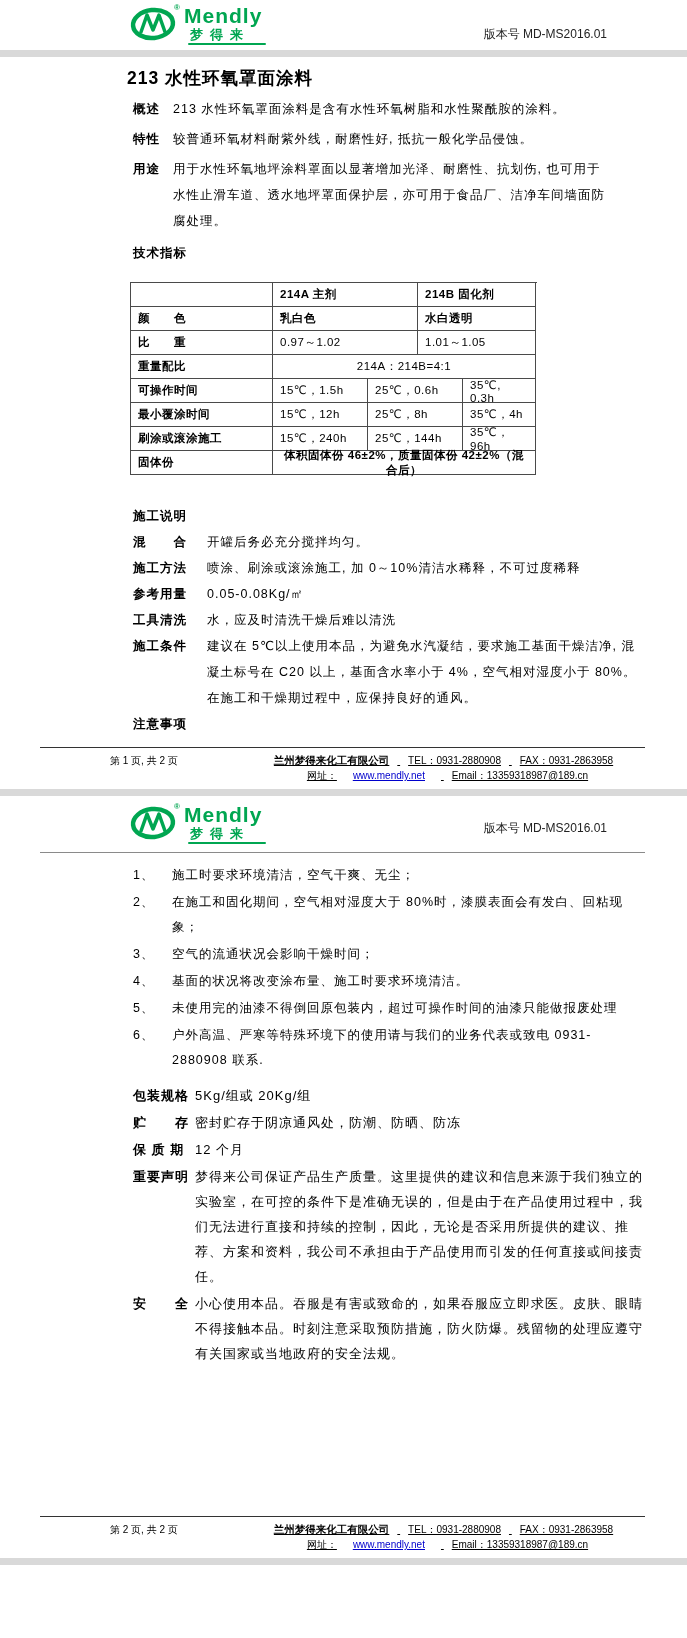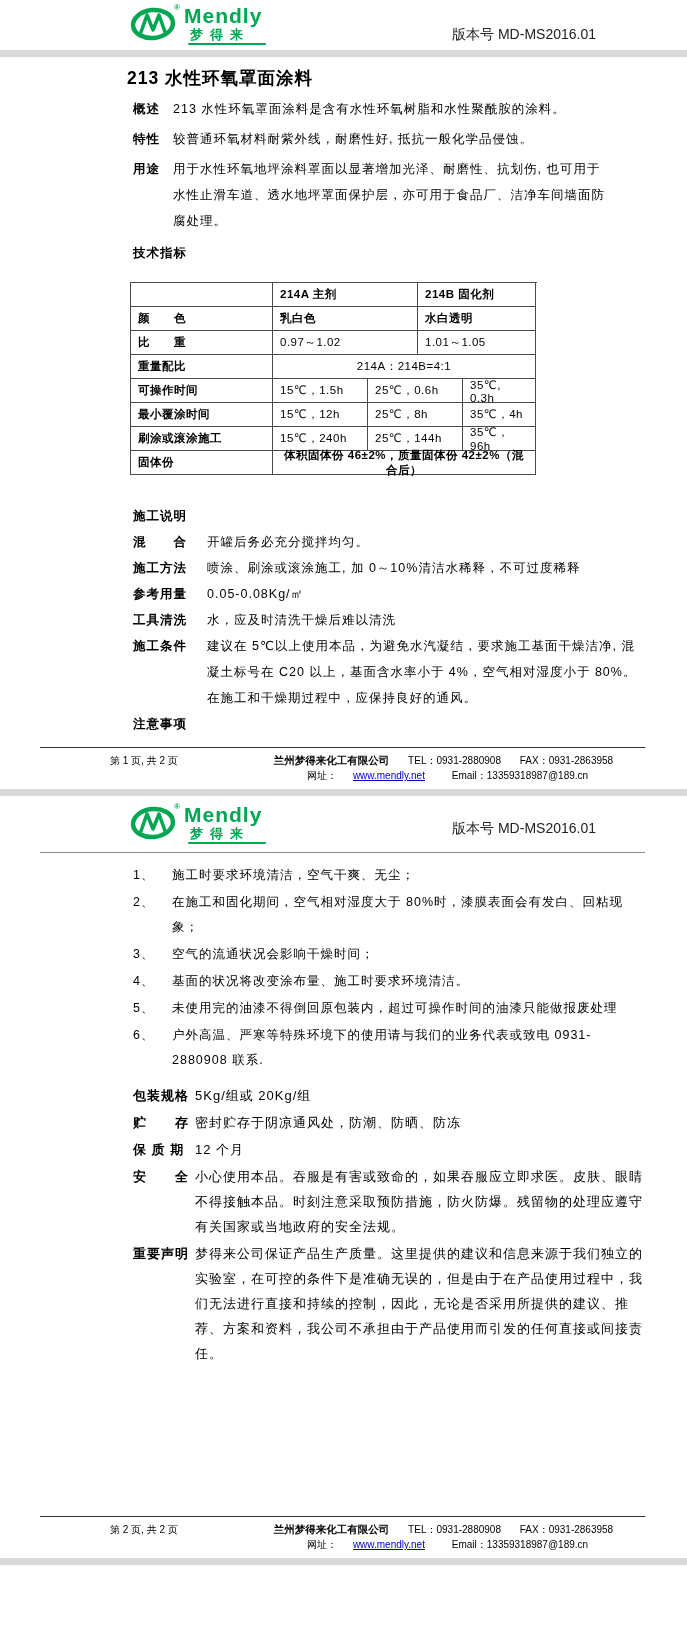--- a/index.html
+++ b/index.html
@@ -9,21 +9,21 @@
 
   
   .header{position:relative;height:45px;padding-top:5px;box-sizing:content-box;}
   .logo{display:flex;align-items:flex-start;margin-left:130px;position:relative;width:200px;}
   .logo-mark{flex:0 0 auto;}
   .logo-reg{position:absolute;left:44px;top:-2px;font-size:8px;color:#00a651;font-weight:bold;}
   .logo-text{margin-left:8px;line-height:1;}
   .logo-en{font-size:21px;font-weight:bold;color:#00a651;letter-spacing:1px;}
   .logo-cn{font-size:13px;font-weight:bold;color:#00a651;letter-spacing:7px;margin-top:2px;margin-left:6px;}
   .logo-swoosh{height:2px;background:#00a651;width:78px;margin-top:2px;margin-left:4px;border-radius:2px;}
-  .version{position:absolute;right:91px;top:26px;font-size:14px;color:#222;}
+  .version{position:absolute;right:80px;top:26px;font-size:12px;color:#222;}
   .header2 .version{top:24px;}
 
   .strip{height:7px;background:#d9d9d9;width:687px;}
   .hdr-rule{border-top:1px solid #8a8a8a;margin:3px 42px 0 40px;height:0;}
 
   
   .title{font-size:17.5px;font-weight:bold;margin:9px 0 0 127px;line-height:24px;letter-spacing:1px;}
   .heading{font-weight:bold;font-size:12.5px;line-height:26px;padding-left:133px;letter-spacing:1px;}
   .sec-row{display:flex;padding:0 80px 0 133px;font-size:12.5px;line-height:26px;letter-spacing:1px;}
   .sec-row .lbl{font-weight:bold;flex:0 0 40px;}
@@ -49,21 +49,21 @@
 
   
   .note-row{display:flex;padding:0 45px 0 133px;font-size:12.5px;line-height:25px;letter-spacing:1px;margin-bottom:2px;}
   .note-num{flex:0 0 39px;}
   .note-text{flex:1;}
 
   
   .footer-rule{border-top:1px solid #333;margin:10px 42px 0 40px;height:0;}
   .footer{display:flex;padding-left:110px;padding-top:5px;font-size:10px;line-height:15px;}
   .footer-left{flex:0 0 150px;}
-  .footer-right{flex:1;text-align:center;padding-right:60px;}
+  .footer-right{flex:1;text-align:center;padding-right:60px;text-decoration:underline;}
   .f-line1 .company{font-weight:bold;font-size:10.5px;}
   .f-line1 span{margin:0 8px;}
   .f-line2 span{margin:0 8px;}
   .link{color:#0000cc;text-decoration:underline;cursor:pointer;}
   .gap-to-footer{margin-top:150px;}
 </style>
 </head>
 <body>
 
 <div class="doc">
@@ -241,26 +241,26 @@
   </div>
   <div class="p2-row">
     <span class="lbl">贮　　存</span>
     <span class="txt">密封贮存于阴凉通风处，防潮、防晒、防冻</span>
   </div>
   <div class="p2-row">
     <span class="lbl">保 质 期</span>
     <span class="txt">12 个月</span>
   </div>
   <div class="p2-row">
+    <span class="lbl">重要声明</span>
+    <span class="txt">梦得来公司保证产品生产质量。这里提供的建议和信息来源于我们独立的实验室，在可控的条件下是准确无误的，但是由于在产品使用过程中，我们无法进行直接和持续的控制，因此，无论是否采用所提供的建议、推荐、方案和资料，我公司不承担由于产品使用而引发的任何直接或间接责任。</span>
+  </div>
+  <div class="p2-row">
     <span class="lbl">安　　全</span>
     <span class="txt">小心使用本品。吞服是有害或致命的，如果吞服应立即求医。皮肤、眼睛不得接触本品。时刻注意采取预防措施，防火防爆。残留物的处理应遵守有关国家或当地政府的安全法规。</span>
-  </div>
-  <div class="p2-row">
-    <span class="lbl">重要声明</span>
-    <span class="txt">梦得来公司保证产品生产质量。这里提供的建议和信息来源于我们独立的实验室，在可控的条件下是准确无误的，但是由于在产品使用过程中，我们无法进行直接和持续的控制，因此，无论是否采用所提供的建议、推荐、方案和资料，我公司不承担由于产品使用而引发的任何直接或间接责任。</span>
   </div>
 
   <div class="footer-rule gap-to-footer"></div>
   <div class="footer">
     <div class="footer-left">第 2 页, 共 2 页</div>
     <div class="footer-right">
       <div class="f-line1">
         <span class="company">兰州梦得来化工有限公司</span>
         <span>TEL：0931-2880908</span>
         <span>FAX：0931-2863958</span>

